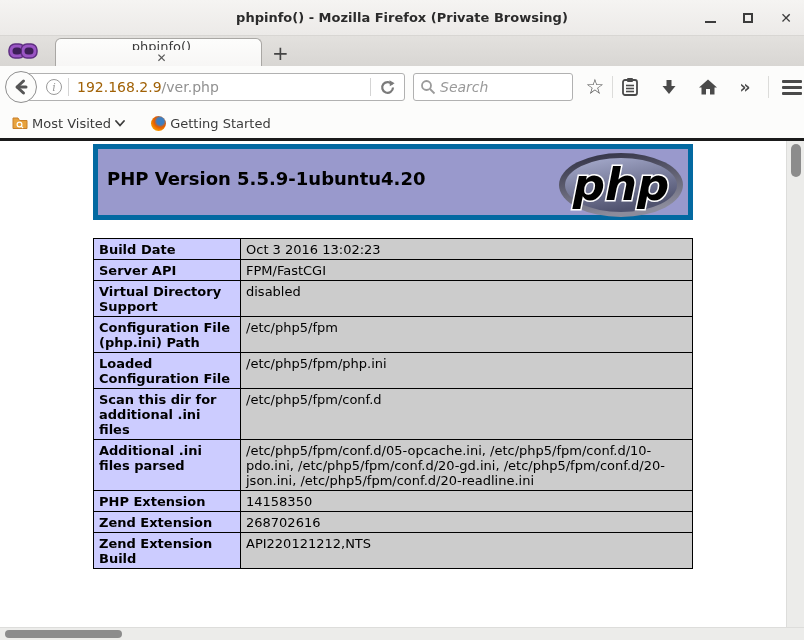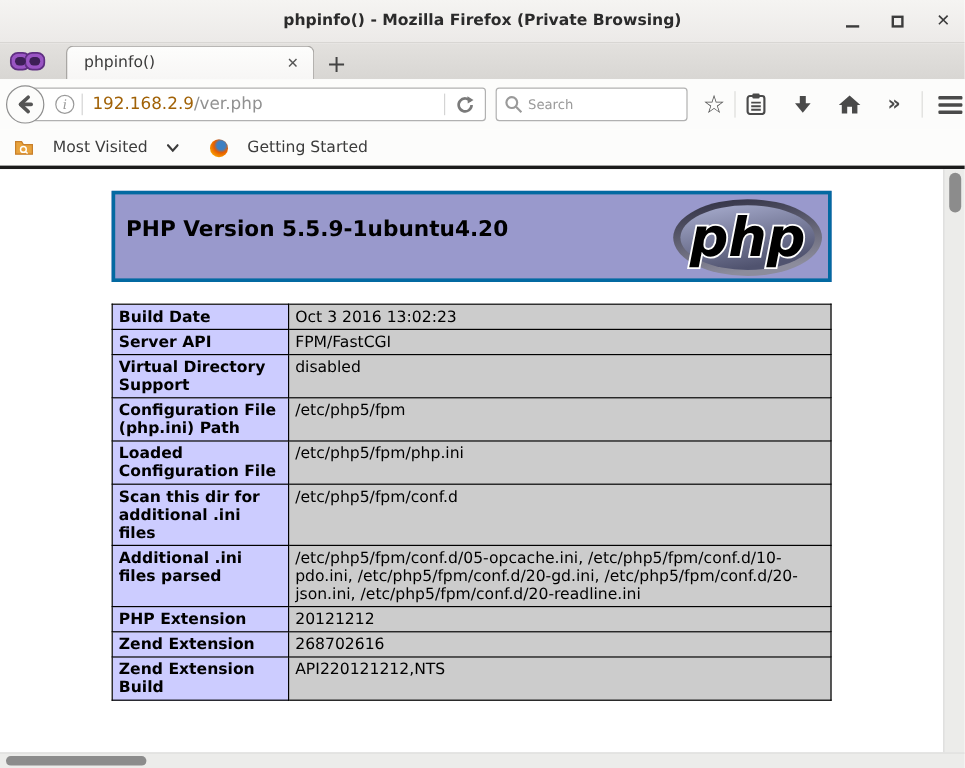--- a/index.html
+++ b/index.html
@@ -11,55 +11,55 @@
   .titlebar .title { font-size:13px; font-weight:bold; color:#2b2b2b; }
   .win-controls { position:absolute; right:10px; top:0; height:36px; display:flex; align-items:center; gap:22px; }
   .win-btn { width:16px; height:16px; display:flex; align-items:center; justify-content:center; cursor:default; }
   .glyph-min { width:11px; height:2px; background:#3c3c3c; margin-top:7px; }
   .glyph-max { width:10px; height:10px; border:2px solid #3c3c3c; }
   .glyph-close { font-size:14px; font-weight:bold; color:#3c3c3c; line-height:1; }
 
   
   .tabbar { height:30px; background:linear-gradient(#e3e1de,#d8d6d3); position:relative; display:flex; align-items:flex-end; }
   .mask-wrap { position:absolute; left:8px; top:5px; }
-  .tab { position:relative; margin-left:55px; width:207px; height:28px; background:linear-gradient(#fdfdfc,#f7f6f5); border:1px solid #a9a7a4; border-bottom:none; border-radius:6px 6px 0 0; display:flex; align-items:center; padding:0 8px 0 14px; z-index:2; }
+  .tab { position:relative; margin-left:55px; width:207px; height:28px; background:linear-gradient(#fdfdfc,#f7f6f5); border:1px solid #a9a7a4; border-bottom:none; border-radius:6px 6px 0 0; display:flex; align-items:center; padding:0 8px 0 14px; z-index:2;flex-direction:column; }
   .tab-title { font-size:13px; color:#3a3a3a; flex:1; white-space:nowrap; overflow:hidden; }
   .tab-close { font-size:12px; font-weight:bold; color:#555; padding:2px 4px; line-height:1; }
   .newtab-btn { font-size:20px; color:#444; padding:0 10px 3px 10px; line-height:1; }
 
   
   .navbar { height:42px; background:#fcfcfb; display:flex; align-items:center; position:relative; z-index:1; }
   .back-btn { position:absolute; left:5px; top:5px; width:32px; height:32px; border:1px solid #8f8f8f; border-radius:50%; background:#fcfcfb; display:flex; align-items:center; justify-content:center; z-index:3; }
   .urlbar { position:absolute; left:21px; top:7px; width:384px; height:28px; background:#fff; border:1px solid #b1b1b1; border-radius:3px; display:flex; align-items:center; padding-left:24px; }
   .info-icon { width:16px; height:16px; border:1.5px solid #9a9a9a; border-radius:50%; color:#9a9a9a; font-size:11px; font-style:italic; font-family:"DejaVu Serif", serif; display:flex; align-items:center; justify-content:center; margin-right:6px; }
   .url-divider { width:1px; height:18px; background:#d4d4d4; margin-right:8px; }
   .url-text { font-size:14px; flex:1; white-space:nowrap; overflow:hidden; }
   .url-host { color:#a16207; }
   .url-path { color:#919191; }
   .reload-wrap { display:flex; align-items:center; }
   .searchbox { position:absolute; left:413px; top:7px; width:160px; height:28px; background:#fff; border:1px solid #b1b1b1; border-radius:3px; display:flex; align-items:center; padding:0 6px; }
-  .searchbox input { border:none; outline:none; flex:1; font-size:11px; font-family:"DejaVu Sans", sans-serif; color:#c2410c; min-width:0; background:transparent; }
+  .searchbox input { border:none; outline:none; flex:1; font-size:14px; font-family:"DejaVu Sans", sans-serif; color:#c2410c; min-width:0; background:transparent;font-style:italic; }
   .searchbox input::placeholder { color:#9a9a9a; }
   .nav-icons { position:absolute; left:580px; top:0; height:42px; display:flex; align-items:center; }
   .nav-icon { width:30px; height:30px; display:flex; align-items:center; justify-content:center; color:#4a4a4a; }
   .nav-divider { width:1px; height:22px; background:#dcdcda; margin:0 2px; }
   .star-glyph { font-size:21px; color:#4a4a4a; line-height:1; }
   .chevrons-glyph { font-size:17px; font-weight:bold; color:#4a4a4a; line-height:1; }
   .hamburger { display:flex; flex-direction:column; gap:3px; }
   .hamburger div { width:20px; height:3px; background:#4a4a4a; border-radius:1px; }
 
   
   .bookmarksbar { height:30px; background:#fcfcfb; display:flex; align-items:center; padding-left:6px; }
-  .bm-item { display:flex; align-items:center; gap:16px; padding:3px 6px; font-size:13px; color:#3c3c3c; }
+  .bm-item { display:flex; align-items:center; gap:4px; padding:3px 6px; font-size:13px; color:#3c3c3c; }
   .chrome-bottom-line { height:3px; background:#1b1b1b; }
 
   
   .content { position:relative; width:804px; height:486px; background:#fff; }
   .page-body { width:786px; height:486px; overflow:hidden; }
-  .php-header { width:600px; margin:18px auto 0; background:#9999cc; border:3px solid #0369a1; height:76px; position:relative; }
+  .php-header { width:600px; margin:3px auto 0; background:#9999cc; border:5px solid #0369a1; height:76px; position:relative; }
   .php-title { position:absolute; left:9px; top:19px; font-size:18px; font-weight:bold; color:#000; }
   .php-logo { position:absolute; right:4px; top:3px; }
   .php-table { width:600px; margin:18px auto 0; border-collapse:collapse; font-size:13px; line-height:15px; color:#000; }
   .php-table td { border:1px solid #000; padding:3px 5px 2px 5px; vertical-align:top; word-break:break-word; }
   .php-table td.cell-label { background:#ccccff; font-weight:bold; width:147px; }
   .php-table td.cell-value { background:#cccccc; }
 
   
   .vscroll { position:absolute; right:0; top:0; width:18px; height:486px; background:#ececea; border-left:1px solid #dddddb; }
   .vscroll-thumb { position:absolute; left:4px; top:3px; width:10px; height:33px; background:#8c8c8c; border-radius:5px; }
@@ -244,21 +244,21 @@
           </tr>
 
           <tr>
             <td class="cell-label">Additional .ini files parsed</td>
             <td class="cell-value">/etc/php5/fpm/conf.d/05-opcache.ini, /etc/php5/fpm/conf.d/10-pdo.ini, /etc/php5/fpm/conf.d/20-gd.ini, /etc/php5/fpm/conf.d/20-json.ini, /etc/php5/fpm/conf.d/20-readline.ini</td>
           </tr>
 
 
           <tr>
             <td class="cell-label">PHP Extension</td>
-            <td class="cell-value">20121212</td>
+            <td class="cell-value">14158350</td>
           </tr>
 
           <tr>
             <td class="cell-label">Zend Extension</td>
             <td class="cell-value">268702616</td>
           </tr>
 
           <tr>
             <td class="cell-label">Zend Extension Build</td>
             <td class="cell-value">API220121212,NTS</td>

